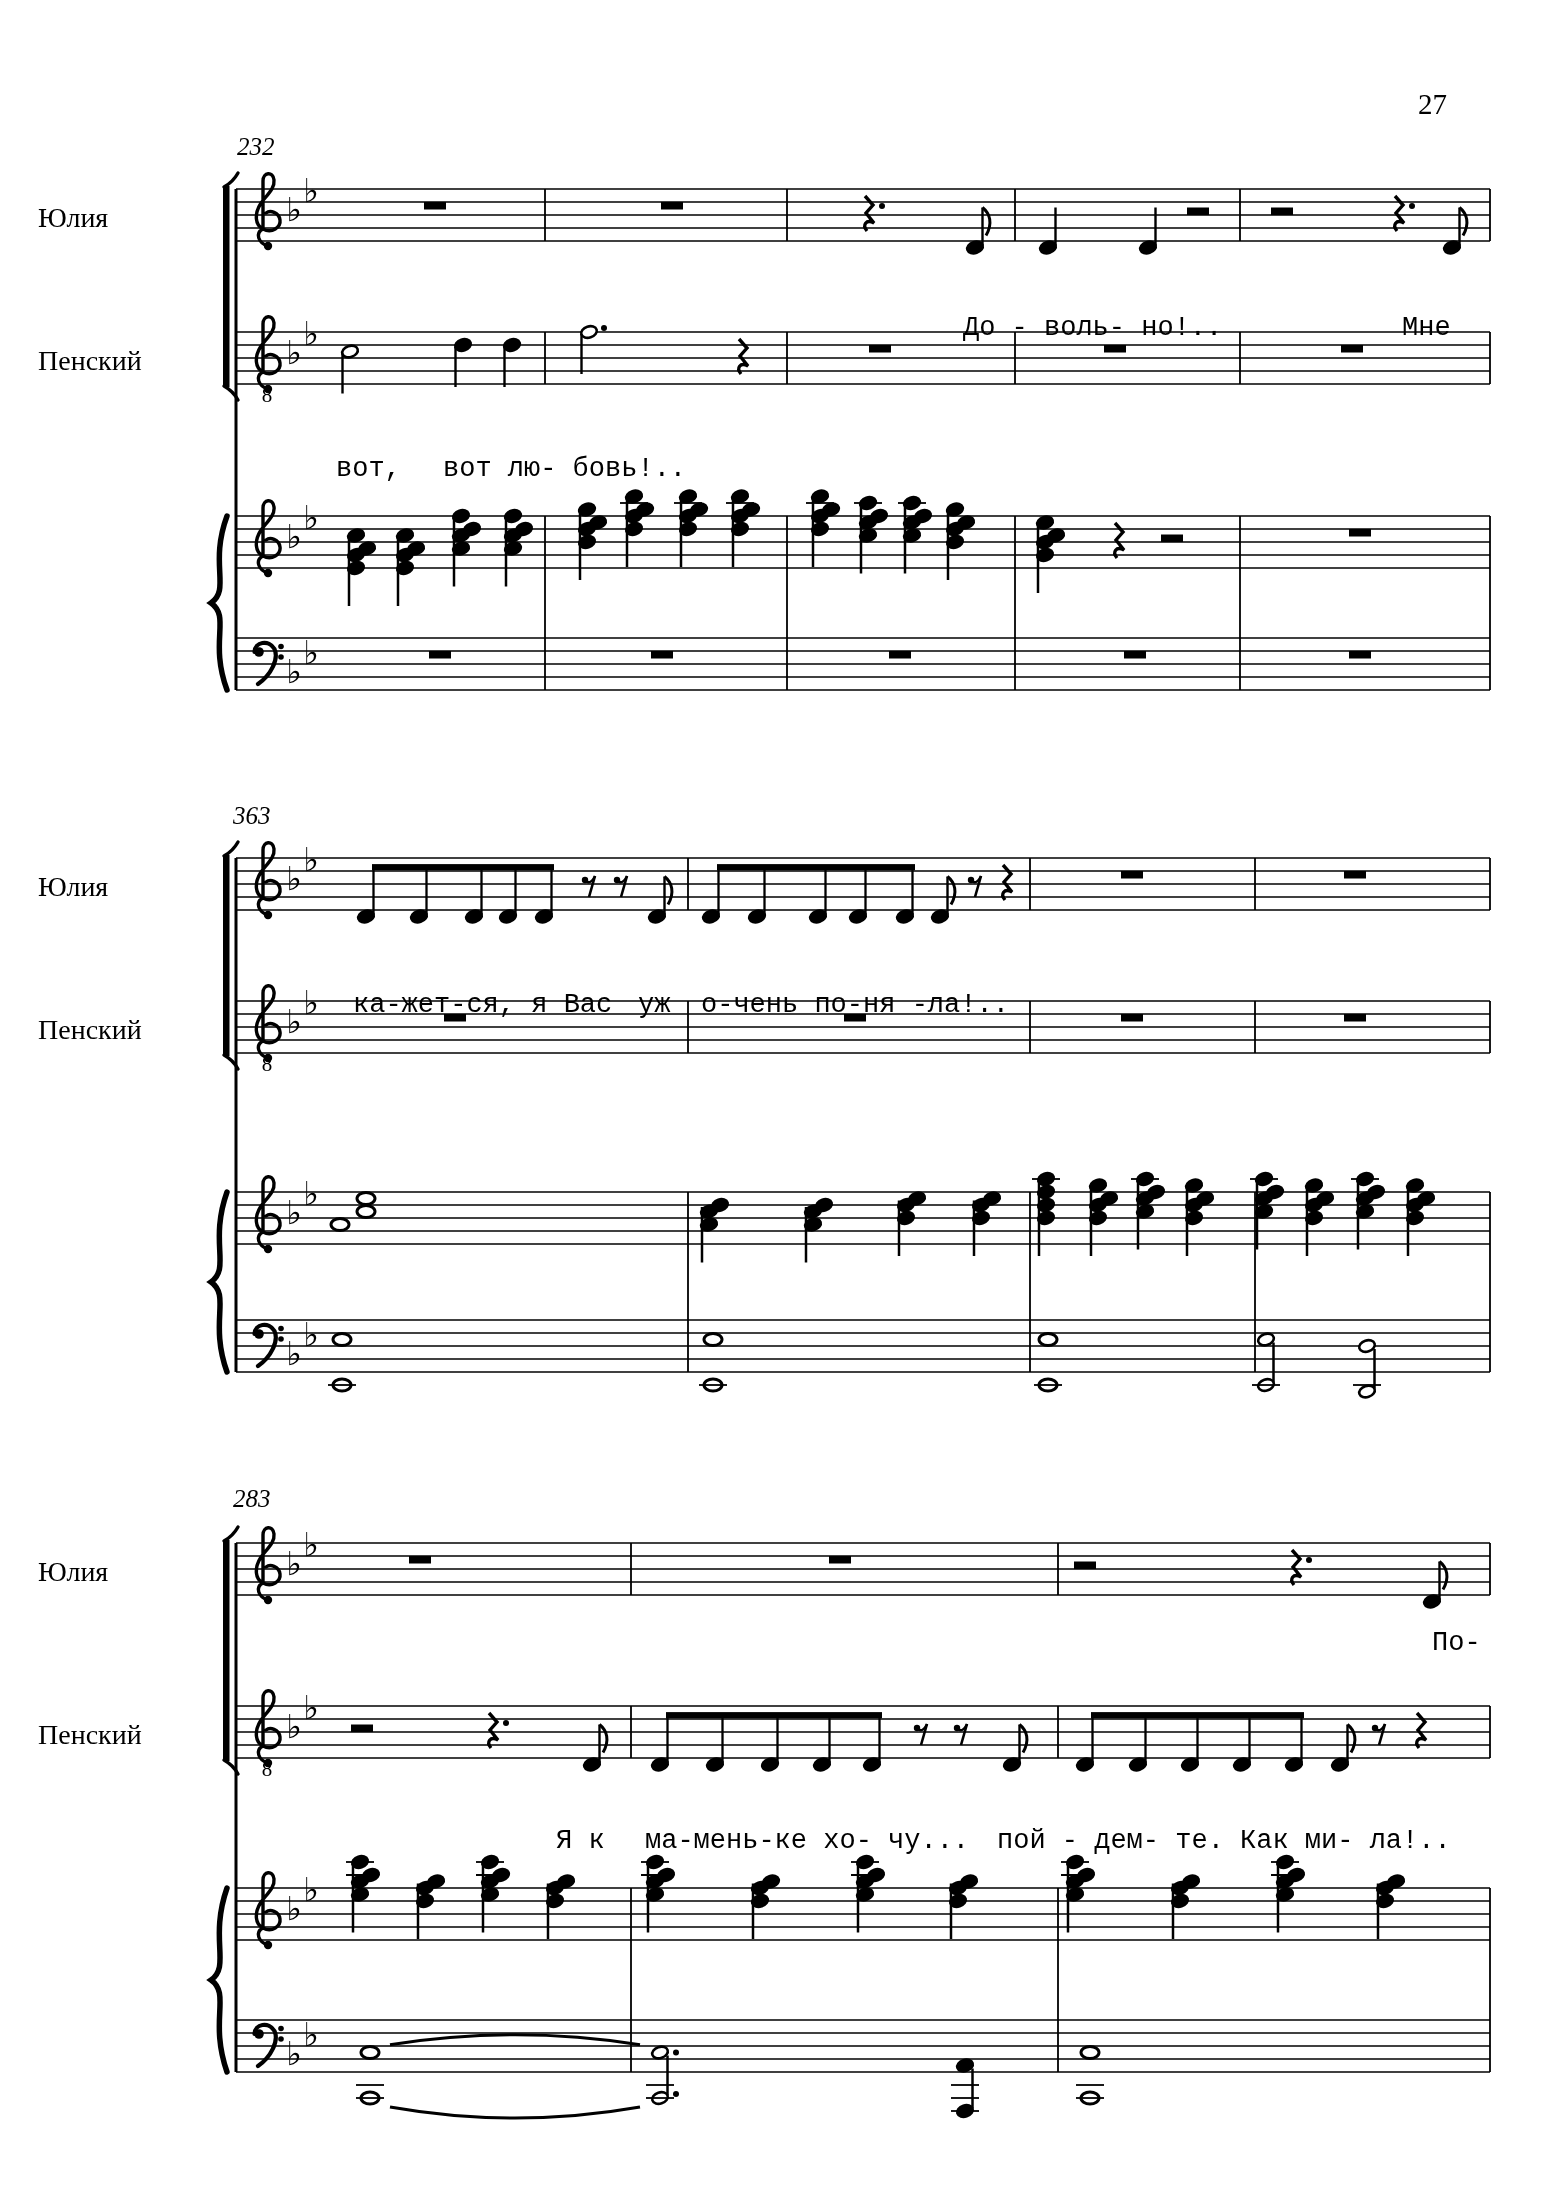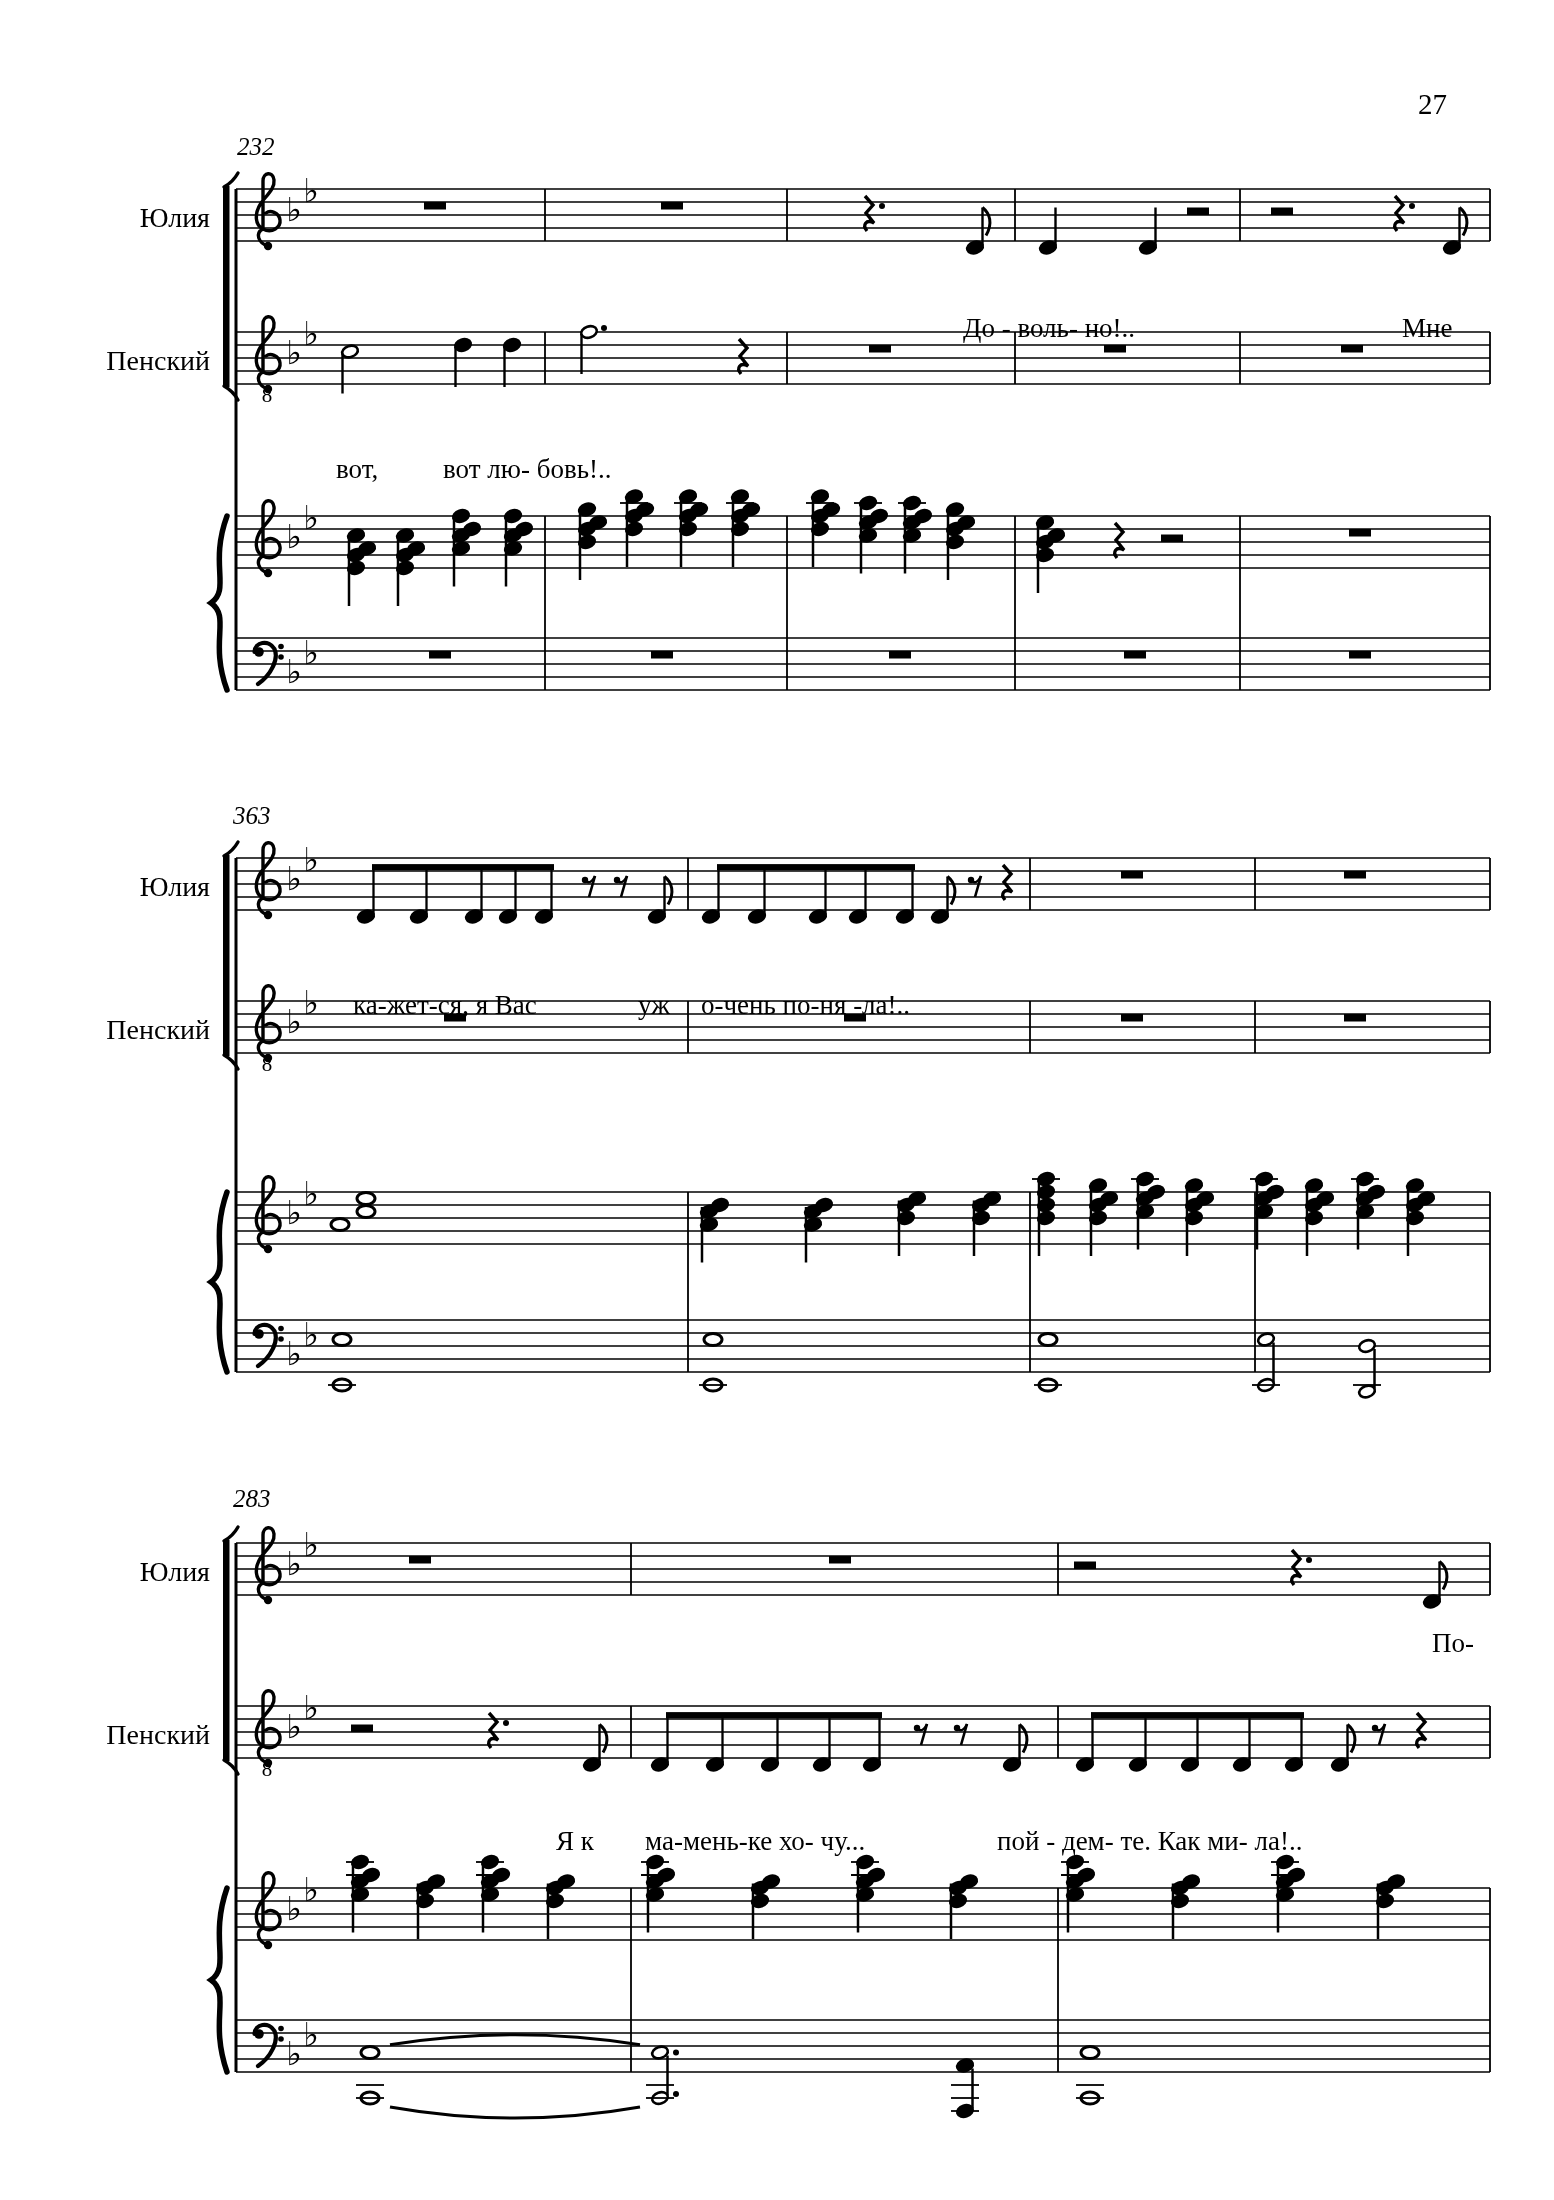--- a/index.html
+++ b/index.html
@@ -2,22 +2,22 @@
 <html><head>
 <meta charset="utf-8">
 <style>
   html,body{margin:0;padding:0;background:#e8e8e8;}
   .page{position:relative;width:1554px;height:2200px;background:#ffffff;overflow:hidden;
         font-family:"Liberation Serif","DejaVu Serif",serif;color:#000;}
   #score{position:absolute;left:0;top:0;width:1554px;height:2200px;}
   .ovl{position:absolute;white-space:nowrap;line-height:1;}
   .pgnum{font-size:29px;}
   .mnum{font-size:25px;font-style:italic;text-align:center;}
-  .plabel{font-size:28px;width:172px;left:38px;text-align:right;}
-  .lyric{font-size:27px;}
+  .plabel{font-size:28px;width:172px;left:38px;}
+  .lyric{font-size:27px;font-family:Liberation Mono, monospace;}
 </style>
 </head>
 <body>
 
 <div class="page">
   <svg id="score" viewBox="0 0 1554 2200" xmlns="http://www.w3.org/2000/svg">
       <g>
         <g>
           <line x1="236" y1="189" x2="1490" y2="189" stroke="#000" stroke-width="1.5"></line>
           <line x1="236" y1="202" x2="1490" y2="202" stroke="#000" stroke-width="1.5"></line>

